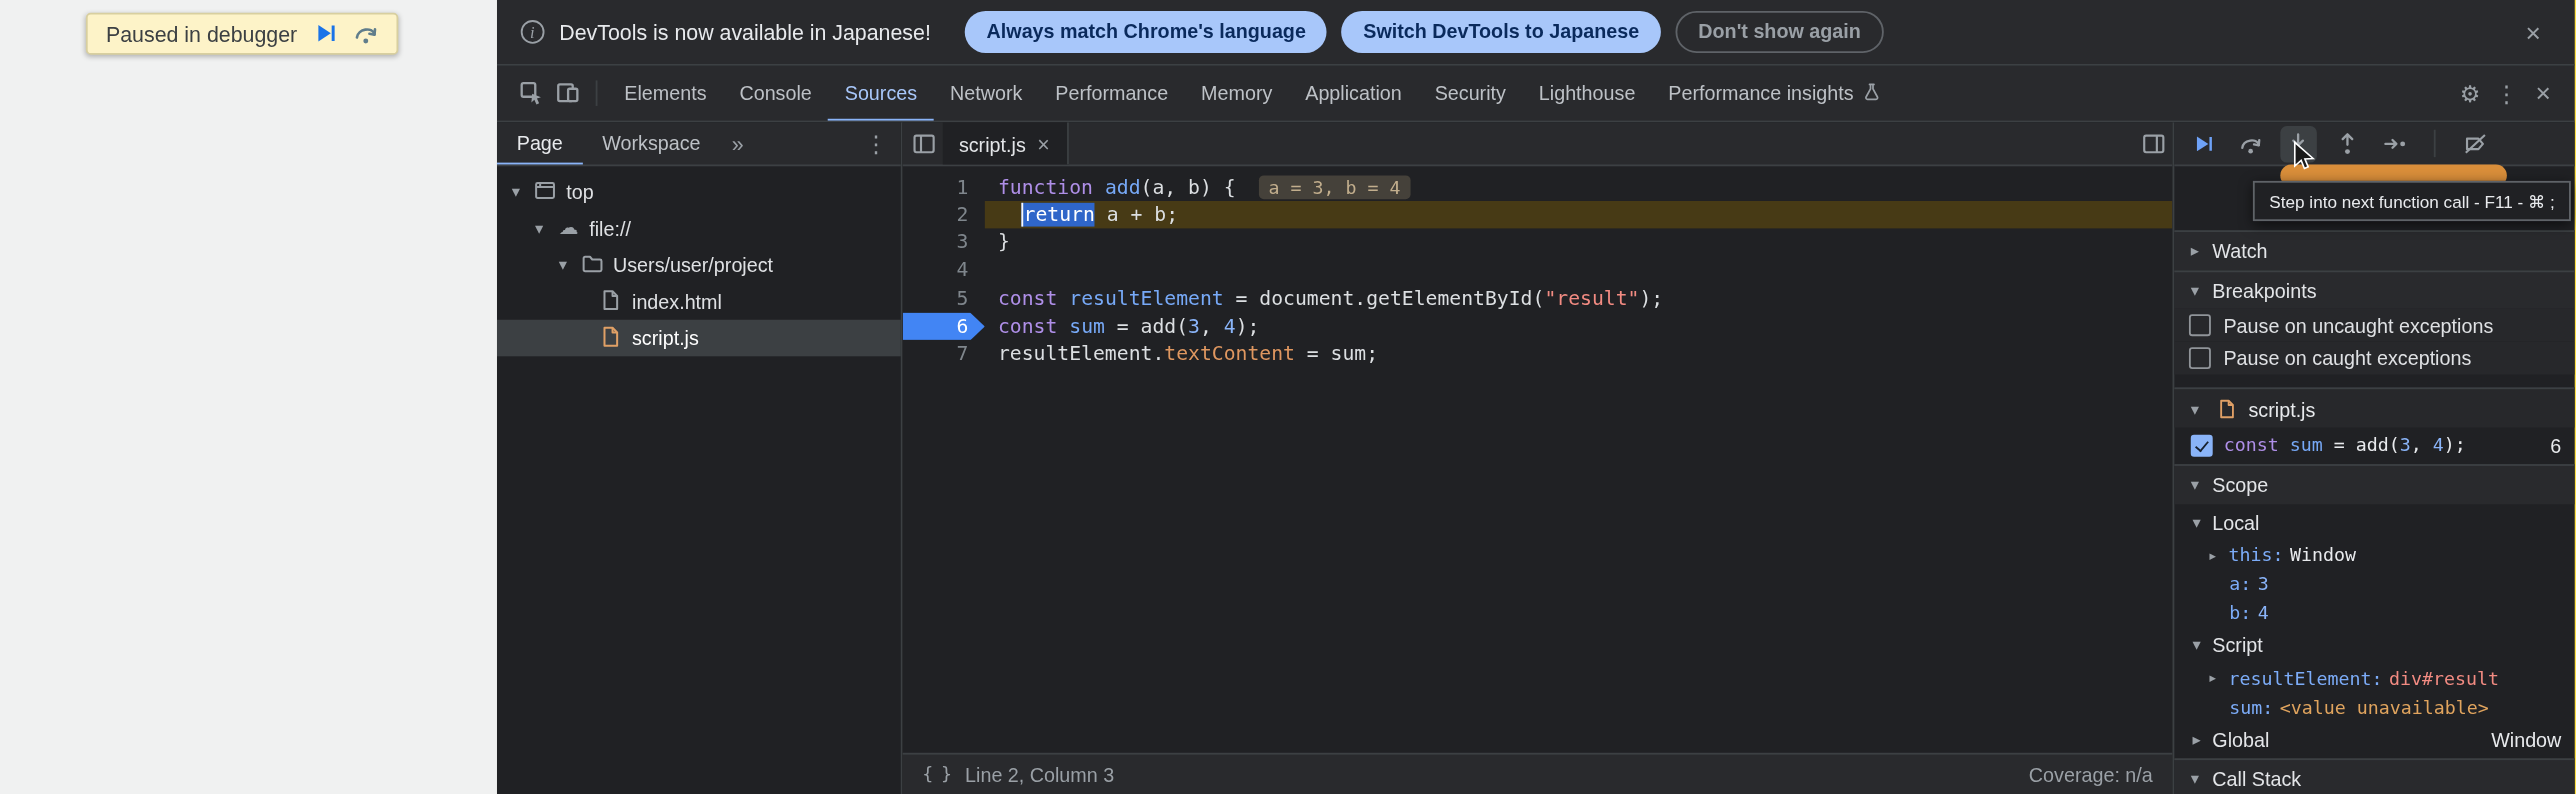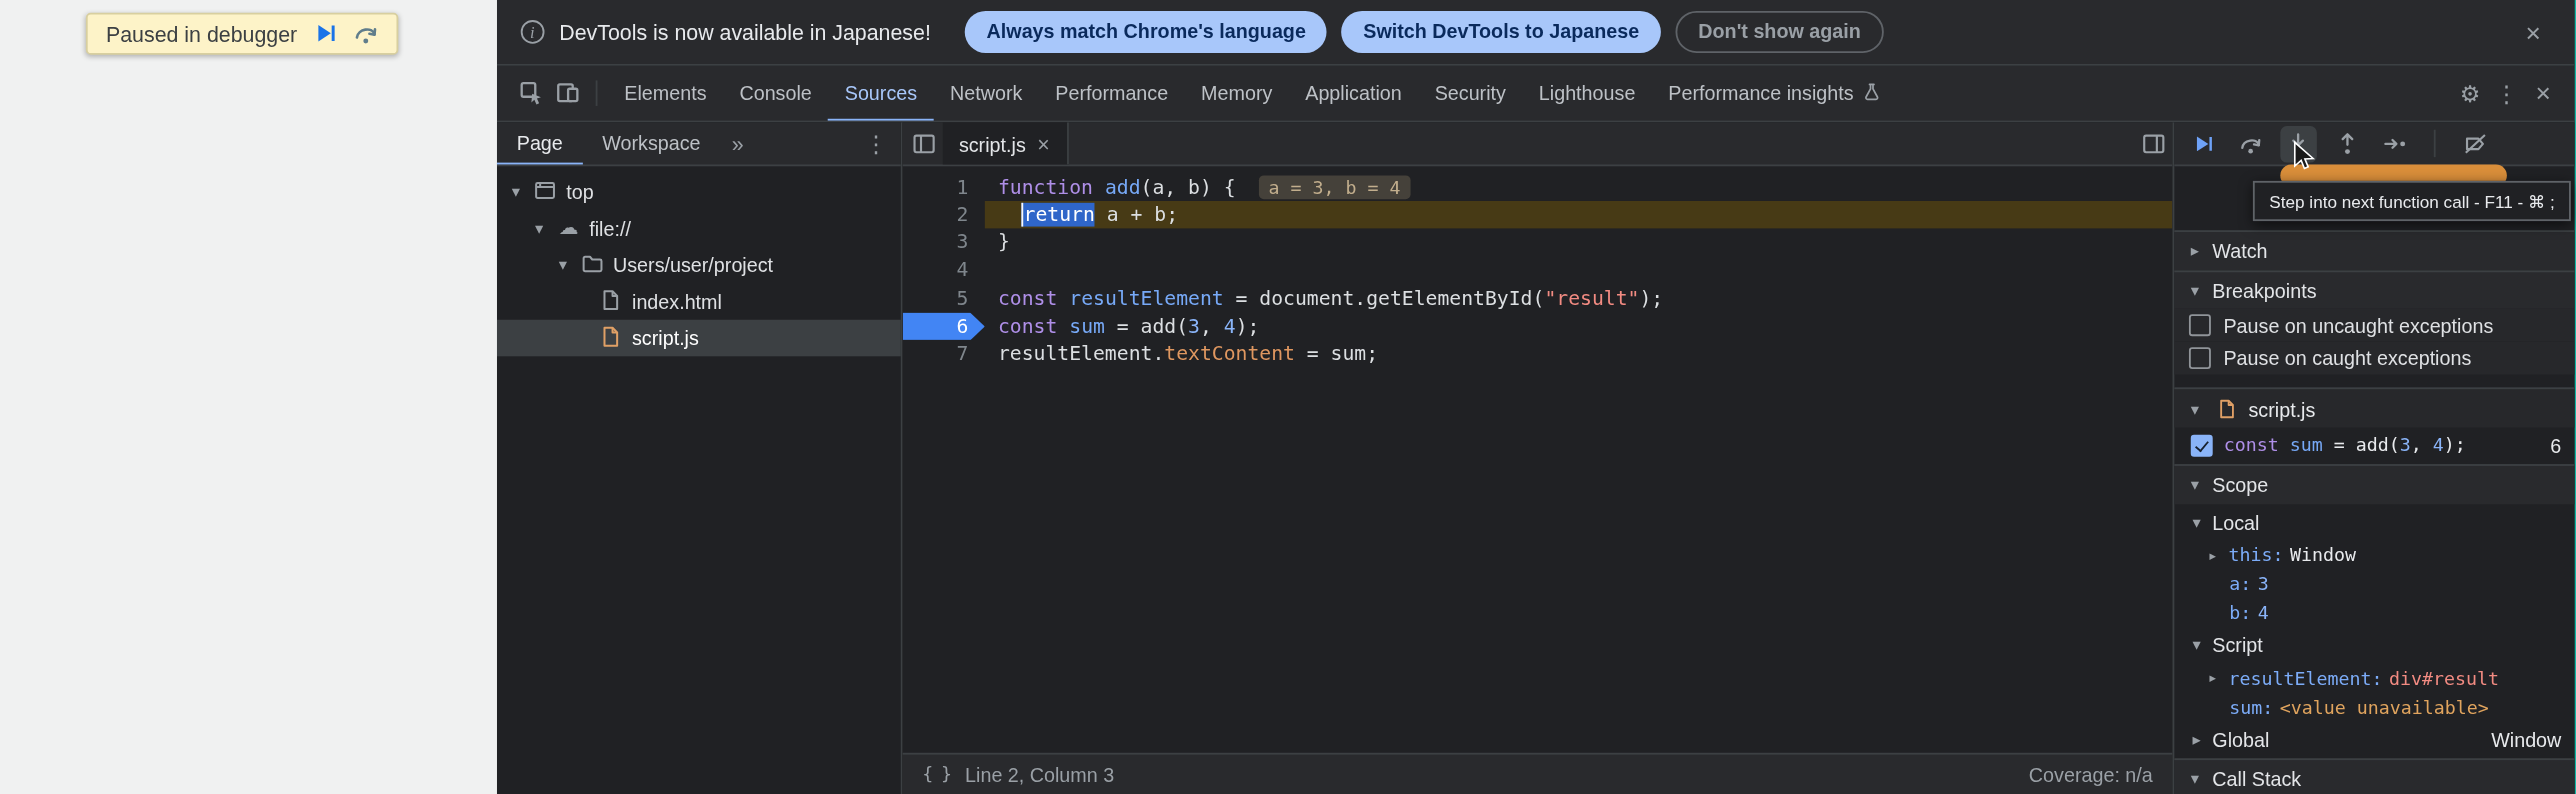--- a/index.html
+++ b/index.html
@@ -1,17 +1,17 @@
 <!DOCTYPE html>
 <html style="font-size:14.4px"><head>
 <meta charset="utf-8">
 <style>
   * { margin:0; padding:0; box-sizing:border-box; }
   html,body { background:#111; }
-  .screen { position:relative; width:2576px; height:795px; overflow:hidden; background:#14b8a6; }
+  .screen { position:relative; width:2576px; height:795px; overflow:hidden; background:#fde047; }
   .design { position:absolute; left:0; top:0; width:1410px; height:435px;
             transform:scale(1.82717); transform-origin:0 0;
             font-family:"Liberation Sans", sans-serif; font-size:10.8px; color:#e8eaed; }
 
   
   .browser-page { position:absolute; left:0; top:0; width:272px; height:435px; background:#f0f1f1; }
   .paused-banner { position:absolute; left:47px; top:7.2px; height:22.5px; display:flex; align-items:center;
                    gap:8px; padding:0 10px; background:#fdf3c8; border:0.9px solid #d8cf9f; border-radius:2.7px;
                    box-shadow:0 0.9px 2.7px rgba(0,0,0,.25); color:#3c4043; font-size:11.7px; white-space:nowrap; }
   .pb-btn { display:flex; align-items:center; }

